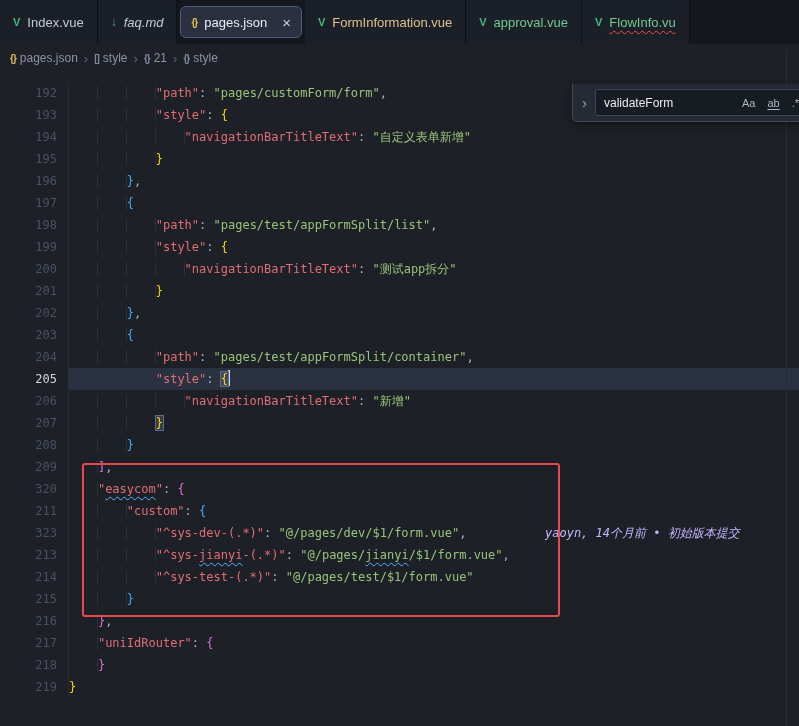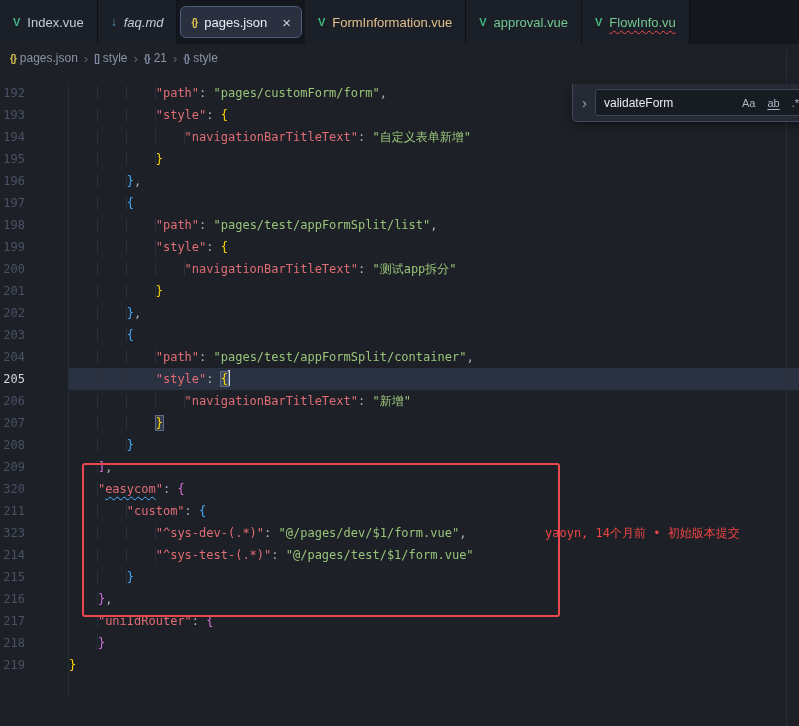--- a/index.html
+++ b/index.html
@@ -29,33 +29,33 @@
   .bic-json{color:#d9c04d}
   .bsep{color:#5d6575;font-size:13px;margin:0 1px}
 
   
   .editor{position:absolute;top:72px;left:0;right:0;bottom:0;background:#1d2127;overflow:hidden}
   .code{padding-top:10px}
   .row{display:flex;height:22px;line-height:22px;font-family:"DejaVu Sans Mono",monospace;font-size:12px;
        color:#abb2bf;position:relative;white-space:pre}
   .row.current{background:linear-gradient(to right,transparent 0 68px,#2a3140 68px)}
   .row.current .ln{color:#d0d5de}
-  .ln{flex:0 0 69px;text-align:right;padding-right:44px;color:#495163}
+  .ln{flex:0 0 69px;text-align:right;padding-right:12px;color:#495163}
   .lc{white-space:pre}
   .ind{background-image:repeating-linear-gradient(to right,transparent 0,transparent calc(4ch - 1px),#2a303b calc(4ch - 1px),#2a303b 4ch)}
   .k{color:#e06c75}
   .s{color:#98c379}
   .p{color:#abb2bf}
   .b1{color:#ffd700}
   .b2{color:#d670d6}
   .b3{color:#45a9f9}
   .m{background:rgba(99,114,142,.35);outline:1px solid #5e6c8a}
   .sqb{text-decoration-line:underline;text-decoration-style:wavy;text-decoration-color:#4fb3ff;text-decoration-thickness:1px;text-underline-offset:3px}
   .caret{display:inline-block;width:2px;height:16px;background:#d7dce6;vertical-align:-3px}
-  .blame{position:absolute;left:545px;top:0;color:#ef4444;font-size:12px;white-space:pre}
+  .blame{position:absolute;left:545px;top:0;color:#c4b5fd;font-style:italic;font-size:12px;white-space:pre}
   .gutterline{position:absolute;left:68px;top:10px;width:1px;height:616px;background:#262c36}
   .vline{position:absolute;left:786px;top:50px;bottom:0;width:1px;background:#272d37}
 
   
   .annotation{position:absolute;left:82px;top:391px;width:478px;height:154px;border:2px solid #e8494f;border-radius:3px;pointer-events:none;z-index:6}
 
   
   .find{position:absolute;left:572px;top:84px;width:244px;height:38px;background:#252a34;border:1px solid #424a5b;
         border-top:none;border-radius:0 0 5px 5px;box-shadow:0 3px 8px rgba(0,0,0,.45);
         display:flex;align-items:center;gap:5px;padding:0 6px;z-index:10}
@@ -136,20 +136,21 @@
       <div class="row"><span class="ln">203</span><span class="lc"><span class="ind">        </span><span class="b3">{</span></span></div>
       <div class="row"><span class="ln">204</span><span class="lc"><span class="ind">            </span><span class="k">"path"</span><span class="p">: </span><span class="s">"pages/test/appFormSplit/container"</span><span class="p">,</span></span></div>
       <div class="row current"><span class="ln">205</span><span class="lc"><span class="ind">            </span><span class="k">"style"</span><span class="p">: </span><span class="b1 m">{</span><span class="caret"></span></span></div>
       <div class="row"><span class="ln">206</span><span class="lc"><span class="ind">                </span><span class="k">"navigationBarTitleText"</span><span class="p">: </span><span class="s">"新增"</span></span></div>
       <div class="row"><span class="ln">207</span><span class="lc"><span class="ind">            </span><span class="b1 m">}</span></span></div>
       <div class="row"><span class="ln">208</span><span class="lc"><span class="ind">        </span><span class="b3">}</span></span></div>
       <div class="row"><span class="ln">209</span><span class="lc"><span class="ind">    </span><span class="b2">]</span><span class="p">,</span></span></div>
       <div class="row"><span class="ln">320</span><span class="lc"><span class="ind">    </span><span class="k">"</span><span class="k sqb">easycom</span><span class="k">"</span><span class="p">: </span><span class="b2">{</span></span></div>
       <div class="row"><span class="ln">211</span><span class="lc"><span class="ind">        </span><span class="k">"custom"</span><span class="p">: </span><span class="b3">{</span></span></div>
       <div class="row"><span class="ln">323</span><span class="lc"><span class="ind">            </span><span class="k">"^sys-dev-(.*)"</span><span class="p">: </span><span class="s">"@/pages/dev/$1/form.vue"</span><span class="p">,</span></span><span class="blame">yaoyn, 14个月前 • 初始版本提交</span></div>
+      <div class="row"><span class="ln">213</span><span class="lc"><span class="ind">            </span><span class="k">"^sys-</span><span class="k sqb">jianyi</span><span class="k">-(.*)"</span><span class="p">: </span><span class="s">"@/pages/</span><span class="s sqb">jianyi</span><span class="s">/$1/form.vue"</span><span class="p">,</span></span></div>
       <div class="row"><span class="ln">214</span><span class="lc"><span class="ind">            </span><span class="k">"^sys-test-(.*)"</span><span class="p">: </span><span class="s">"@/pages/test/$1/form.vue"</span></span></div>
       <div class="row"><span class="ln">215</span><span class="lc"><span class="ind">        </span><span class="b3">}</span></span></div>
       <div class="row"><span class="ln">216</span><span class="lc"><span class="ind">    </span><span class="b2">}</span><span class="p">,</span></span></div>
       <div class="row"><span class="ln">217</span><span class="lc"><span class="ind">    </span><span class="k">"uniIdRouter"</span><span class="p">: </span><span class="b2">{</span></span></div>
       <div class="row"><span class="ln">218</span><span class="lc"><span class="ind">    </span><span class="b2">}</span></span></div>
       <div class="row"><span class="ln">219</span><span class="lc"><span class="b1">}</span></span></div>
     </div>
   <div class="annotation"></div>
 </div>
 

